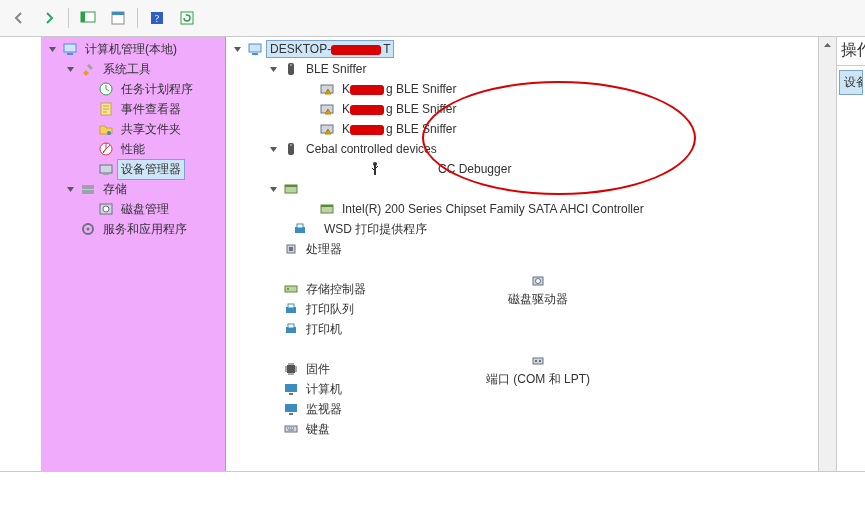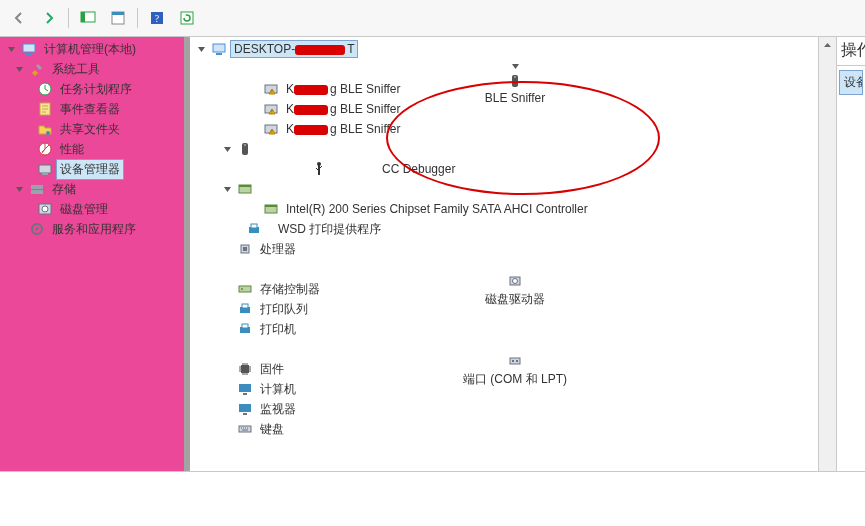--- a/index.html
+++ b/index.html
@@ -46,24 +46,25 @@
   }
   
   .cols {
     flex: 1;
     display: flex;
     overflow: hidden;
   }
   .leftpane {
     width: 184px;
     flex: none;
-    border-right: 6px solid #a3a3a3;
-    background: #ec4899;
+    border-right: 1px solid #a3a3a3;
+    background: #f0abfc;
     overflow: auto;
     padding: 2px 0;
+    margin-left: 41px;
   }
   .mainpane {
     flex: 1;
     display: flex;
     overflow: hidden;
   }
   .devpane {
     flex: 1;
     border-right: 1px solid #c9c9c9;
     overflow: auto;
@@ -109,21 +110,21 @@
     height: 54px;
     border-top: 1px solid #c9c9c9;
     background: #fff;
   }
   
   ul.tree, ul.tree ul {
     list-style: none;
     margin: 0;
     padding: 0;
   }
-  ul.tree ul { padding-left: 8px; }
+  ul.tree ul { padding-left: 18px; }
   li.node > .row {
     display: flex;
     align-items: center;
     height: 20px;
     padding: 0 4px;
     white-space: nowrap;
   }
   li.node > .row .exp {
     width: 14px;
     height: 14px;
@@ -377,21 +378,21 @@
                 <span class="ico">
                   <svg width="16" height="16" viewBox="0 0 16 16">
                     <rect x="2" y="3" width="12" height="8" fill="#cfe4f7" stroke="#4a90d9"></rect>
                     <rect x="5" y="12" width="6" height="2" fill="#4a90d9"></rect>
                   </svg>
                 </span>
                 <span class="lbl" style="background:#cde6f7;border:1px solid #7da2ce;"><span>DESKTOP-</span><span class="red-scribble" style="width:50px;"></span><span>T</span></span>
               </div>
               <ul>
                 <li class="node">
-                  <div class="row" style="padding-left: 18px; flex-direction: column;">
+                  <div class="row" style="padding-left: 18px;">
                     <span class="exp">
                       <svg width="9" height="9" viewBox="0 0 9 9">
                         <path d="M1 2 L8 2 L4.5 7 Z" fill="#595959"></path>
                       </svg>
                     </span>
                     <span class="ico">
                       <svg width="16" height="16" viewBox="0 0 16 16">
                         <rect x="5" y="2" width="6" height="12" rx="2" fill="#555"></rect>
                         <circle cx="8" cy="4" r="1" fill="#aaa"></circle>
                       </svg>
@@ -446,20 +447,21 @@
                       <svg width="9" height="9" viewBox="0 0 9 9">
                         <path d="M1 2 L8 2 L4.5 7 Z" fill="#595959"></path>
                       </svg>
                     </span>
                     <span class="ico">
                       <svg width="16" height="16" viewBox="0 0 16 16">
                         <rect x="5" y="2" width="6" height="12" rx="2" fill="#555"></rect>
                         <circle cx="8" cy="4" r="1" fill="#aaa"></circle>
                       </svg>
                     </span>
+                    <span class="lbl">Cebal controlled devices</span>
                   </div>
                   <ul>
                     <li class="node">
                       <div class="row" style="padding-left: 36px; gap: 48px;">
                         <span class="exp none"></span>
                         <span class="ico">
                           <svg width="16" height="16" viewBox="0 0 16 16">
                             <path d="M8 2v12" stroke="#333" stroke-width="2"></path>
                             <circle cx="8" cy="3" r="2" fill="#333"></circle>
                             <path d="M8 8l3-3M8 10l-3-3" stroke="#333"></path>

